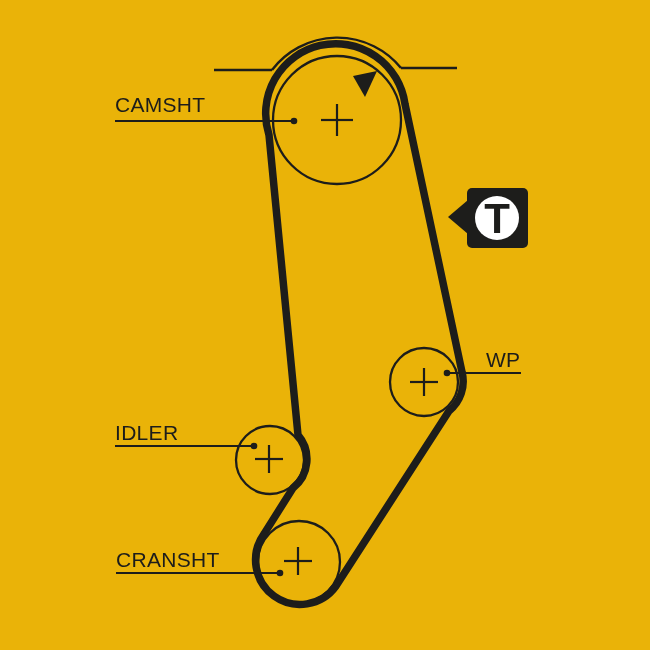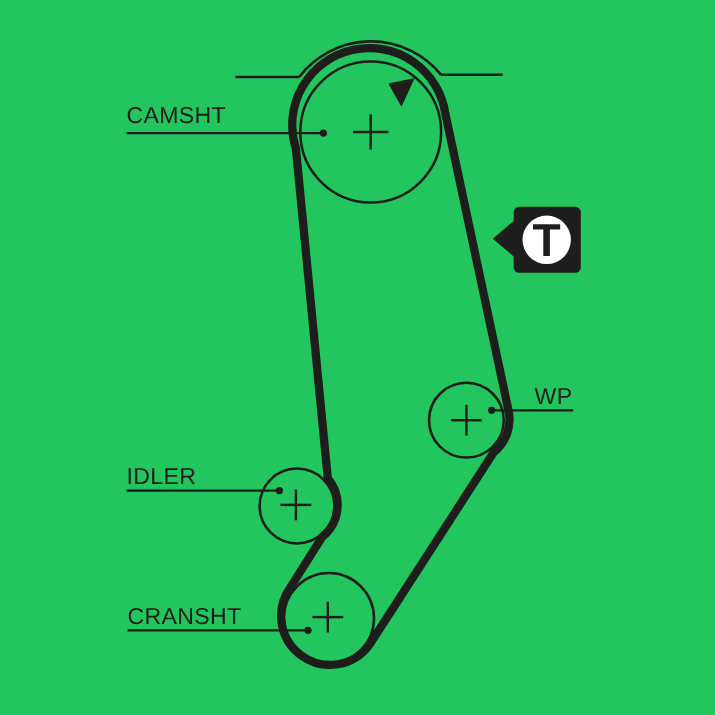--- a/index.html
+++ b/index.html
@@ -4,21 +4,21 @@
 <style>
   html, body {
     margin: 0;
     padding: 0;
     background: #ffffff;
   }
   .stage {
     position: relative;
     width: 650px;
     height: 650px;
-    background: #22c55e;
+    background: #eab308;
     overflow: hidden;
     font-family: "Liberation Sans", sans-serif;
   }
   svg { display: block; }
   .ink-stroke { stroke: #1d1d1b; fill: none; }
   .ink-fill   { fill: #1d1d1b; stroke: none; }
   .belt {
     stroke: #1d1d1b;
     fill: none;
     stroke-width: 7.5;

